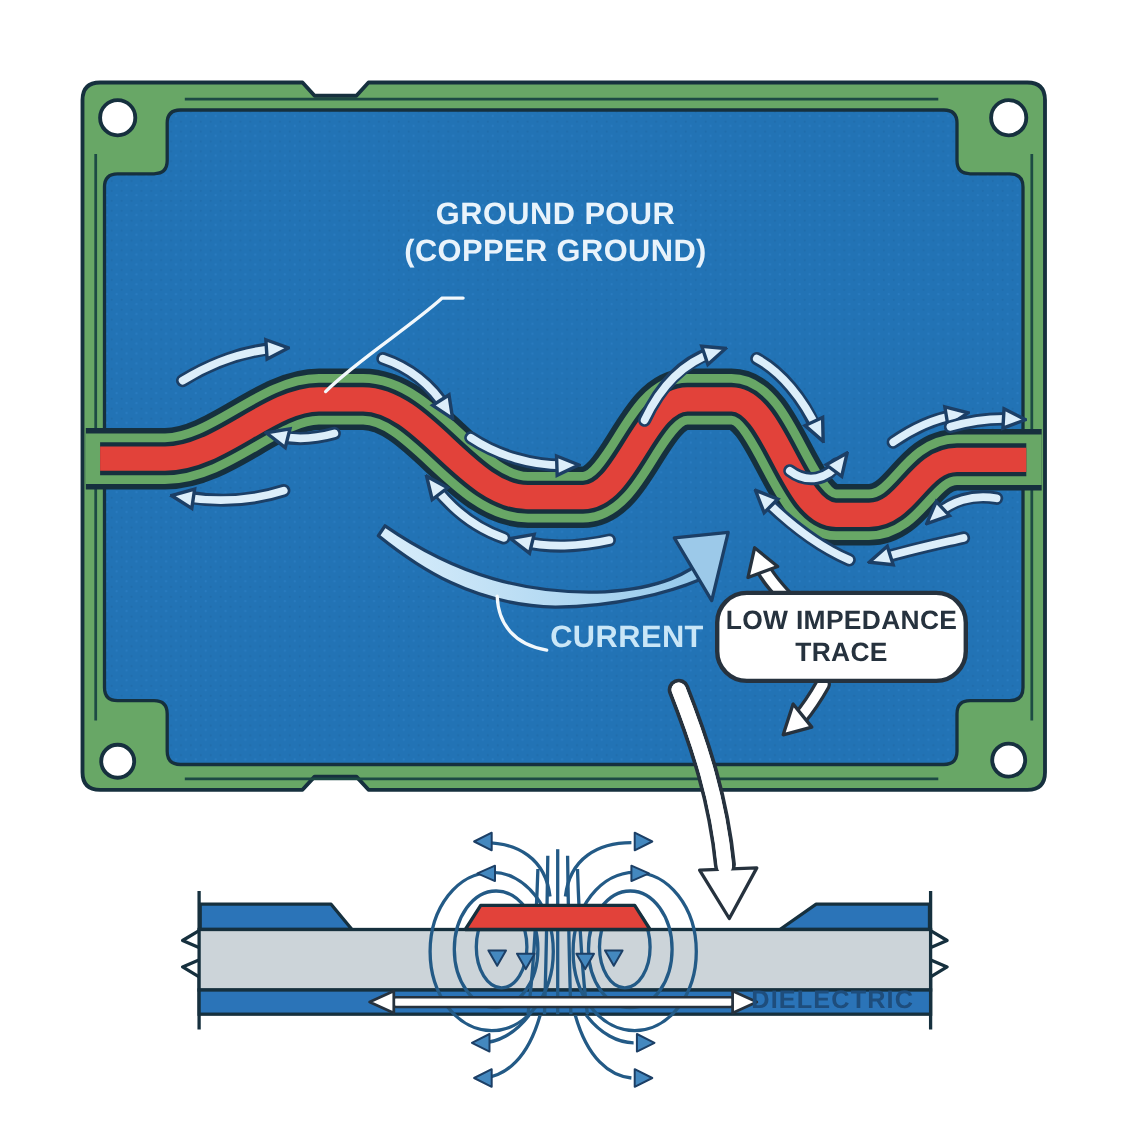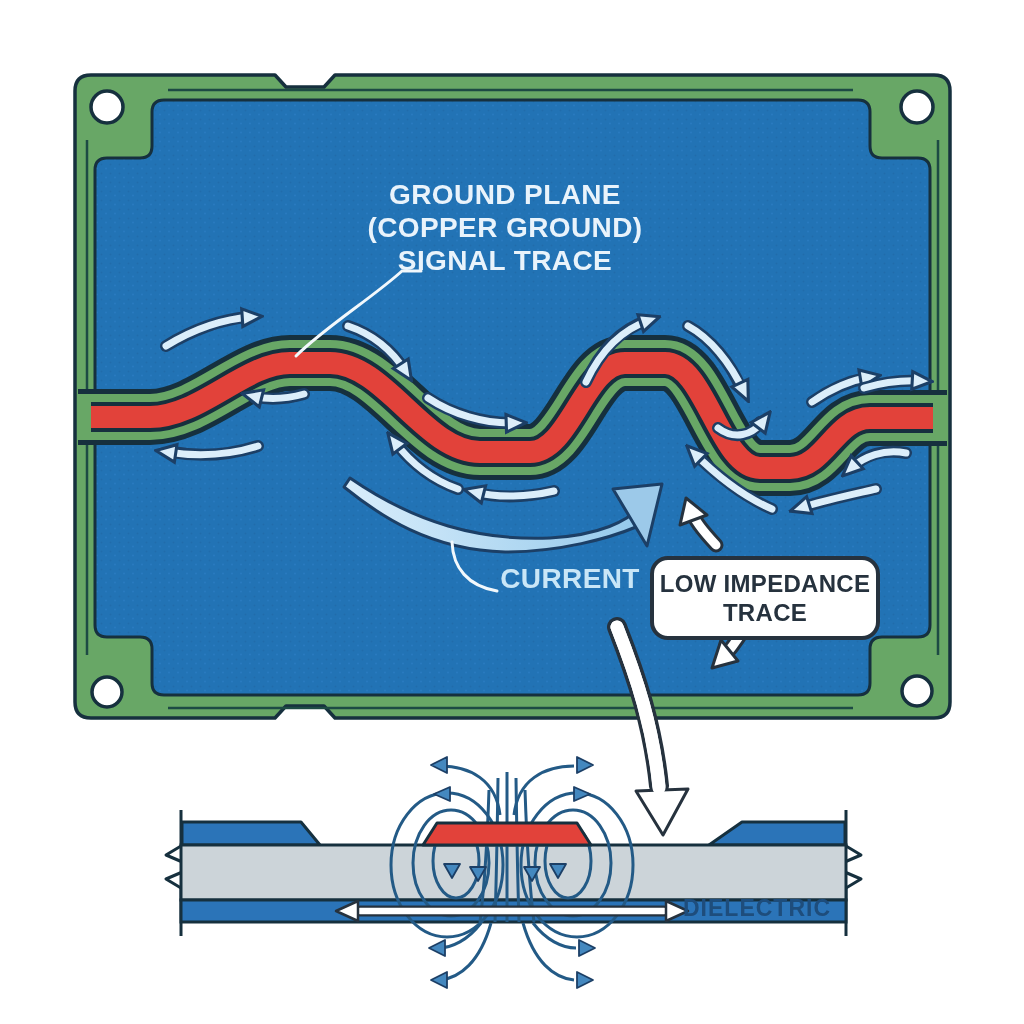--- a/index.html
+++ b/index.html
@@ -3,23 +3,23 @@
 <meta charset="utf-8">
 <style>
   html,body{margin:0;padding:0;background:#ffffff;}
   .stage{position:relative;width:1024px;height:1024px;background:#ffffff;overflow:hidden;
          font-family:"Liberation Sans",sans-serif;}
   .stage svg{position:absolute;left:0;top:0;}
   .lbl{position:absolute;font-weight:bold;text-align:center;letter-spacing:.4px;line-height:33px;}
   .lbl-light{color:#e9f3fb;font-size:28px;}
   .lbl-return{color:#c9e6f7;font-size:28px;}
   .callout{position:absolute;left:650px;top:537px;width:230px;height:84px;background:#ffffff;
-           border:4px solid #26323e;border-radius:18px;display:flex;flex-direction:column;
+           border:4px solid #26323e;border-radius:29px;display:flex;flex-direction:column;
            align-items:center;justify-content:center;color:#26323e;font-weight:bold;
-           font-size:24px;line-height:29px;letter-spacing:.3px;box-sizing:border-box;margin-top:19px;}
+           font-size:24px;line-height:29px;letter-spacing:.3px;box-sizing:border-box;}
   .lbl-dielectric{color:#1e4d7c;font-size:23px;letter-spacing:1px;line-height:23px;margin-top:36px;}
   .ao{fill:none;stroke:#1c3f66;stroke-width:12;stroke-linecap:round;}
   .ai{fill:none;stroke:#dceefa;stroke-width:7;stroke-linecap:round;marker-end:url(#lbhead);}
   .wo{fill:none;stroke:#26323e;stroke-linecap:round;}
   .wi{fill:none;stroke:#ffffff;stroke-linecap:round;}
   .fl{fill:none;stroke:#235a86;stroke-width:3;}
   .fh{fill:#4488bf;stroke:#1c3f66;stroke-width:1.8;stroke-linejoin:round;}
 </style>
 </head>
 <body>
@@ -191,24 +191,23 @@
     <path class="wo" d="M 716,545 C 702,530 694,520 692,512" stroke-width="15"></path>
     <path class="wi" d="M 716,545 C 702,530 694,520 692,512" stroke-width="9"></path>
     <polygon points="686,498 680,525 707,515" fill="#ffffff" stroke="#26323e" stroke-width="3" stroke-linejoin="round"></polygon>
     <path class="wo" d="M 748,622 C 739,638 732,647 727,653" stroke-width="15"></path>
     <path class="wi" d="M 748,622 C 739,638 732,647 727,653" stroke-width="9"></path>
     <polygon points="712,668 738,661 721,640" fill="#ffffff" stroke="#26323e" stroke-width="3" stroke-linejoin="round"></polygon>
   </g>
 </svg>
 
 <div class="lbl lbl-light" style="left:340px;top:178px;width:330px;">
-  <div>GROUND PLANE</div>
+  <div>GROUND POUR</div>
   <div>(COPPER GROUND)</div>
 </div>
-<div class="lbl lbl-light" style="left:340px;top:244px;width:330px;">SIGNAL TRACE</div>
 
 <div class="lbl lbl-return" style="left:470px;top:562px;width:200px;">
   <div>CURRENT</div>
 </div>
 
 <div class="callout">
   <div>LOW IMPEDANCE</div>
   <div>TRACE</div>
 </div>
 

